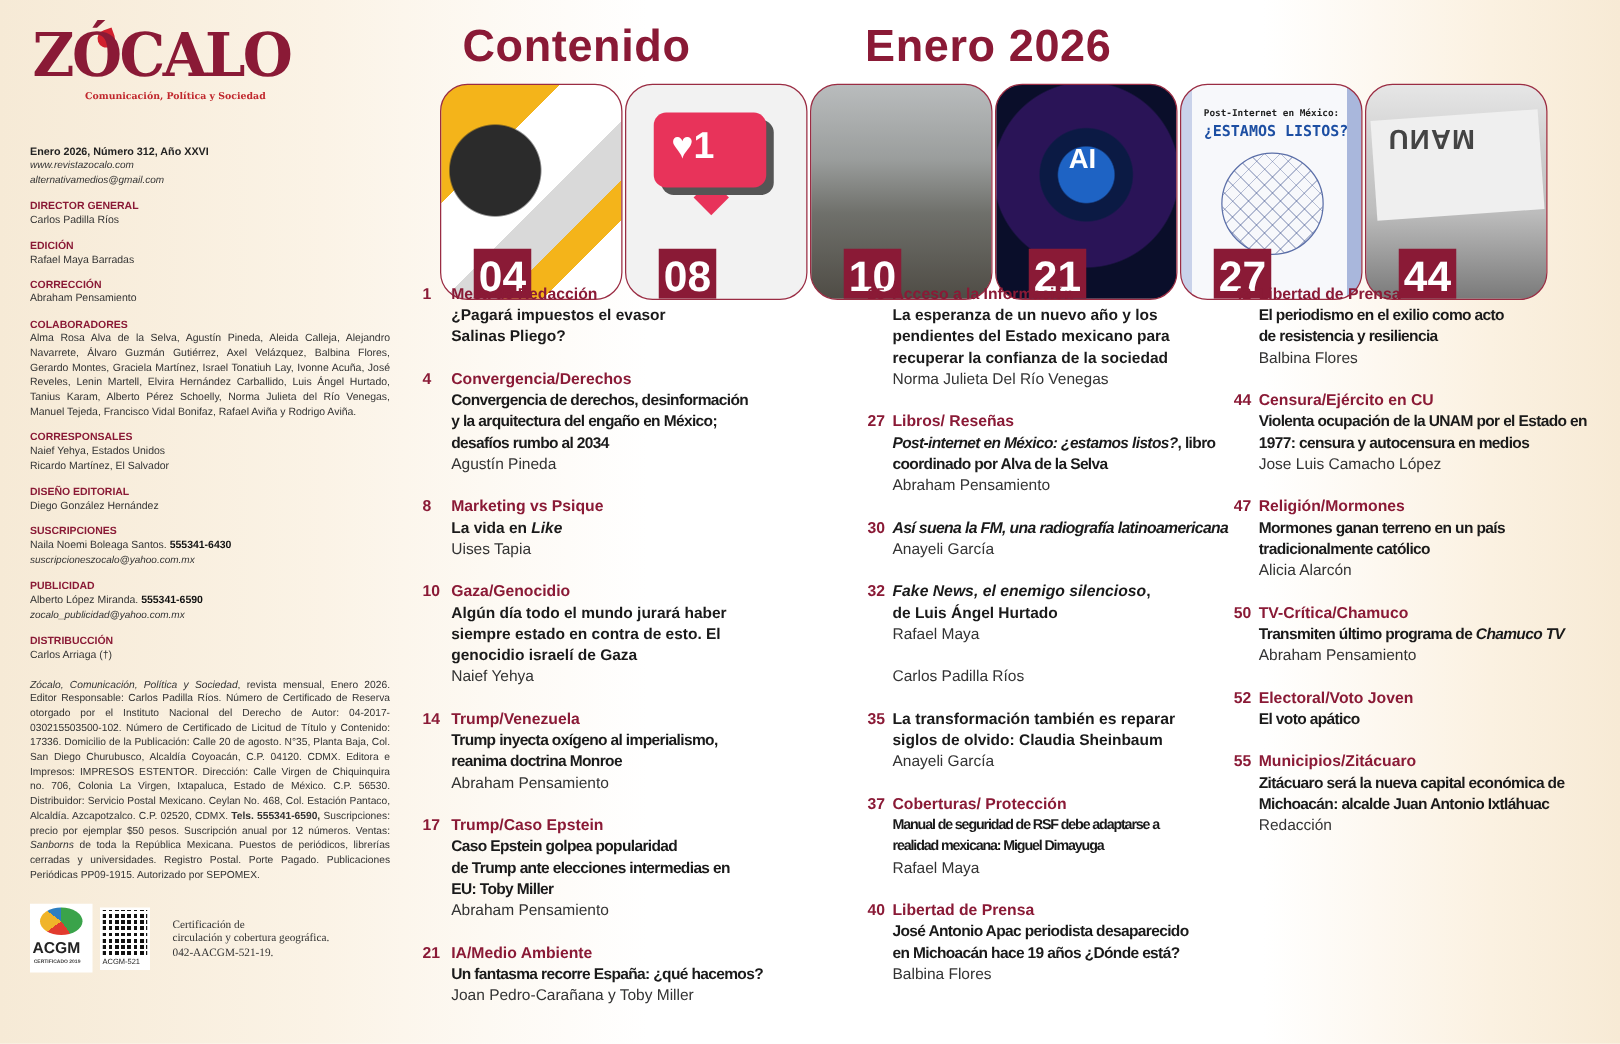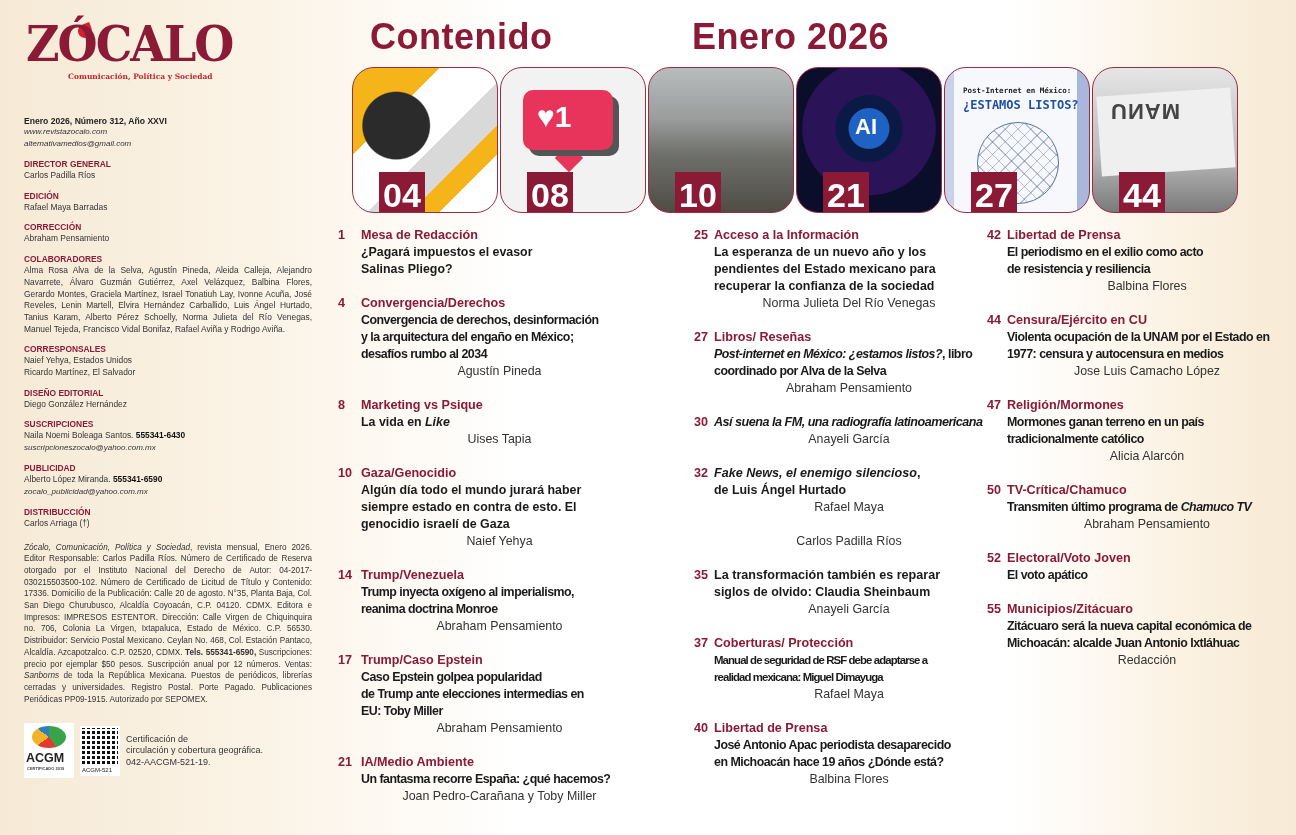--- a/index.html
+++ b/index.html
@@ -49,30 +49,30 @@
   .qr { width: 40px; height: 50px; background: #fff; position: relative; }
   .qr .code {
     position: absolute; left: 2px; top: 2px; width: 36px; height: 36px;
     background:
       repeating-linear-gradient(90deg, #111 0 3px, #fff 3px 5px),
       #111;
     -webkit-mask: repeating-linear-gradient(0deg, #000 0 3px, transparent 3px 5px);
     mask: repeating-linear-gradient(0deg, #000 0 3px, transparent 3px 5px);
   }
   .qr .lbl { position: absolute; left: 2px; top: 41px; font-size: 6px; color: #222; }
-  .cert-t { font-size: 9px; line-height: 11.5px; color: #333; margin-left: 0; }
+  .cert-t { font-size: 9px; line-height: 11.5px; color: #333; margin-left: 12px; font-family: Liberation Serif, serif; }
 
   
   .h-title {
     position: absolute; top: 16px; font-size: 36px; font-weight: bold; color: #8a1a36;
     font-family: "Liberation Sans", sans-serif; letter-spacing: 0.5px;
   }
   .thumbs { position: absolute; left: 352px; top: 67px; display: flex; gap: 2px; }
   .thumb {
-    position: relative; width: 146px; height: 146px; border-radius: 22px;
+    position: relative; width: 146px; height: 173px; border-radius: 22px;
     border: 1.5px solid #9a2c43; overflow: hidden;
   }
   .thumb .num {
     position: absolute; left: 26px; bottom: 0; background: #8a1a36; color: #fff;
     font-weight: bold; font-size: 34px; line-height: 34px; padding: 6px 4px 0 4px; height: 40px;
   }
   .t1 { background: radial-gradient(circle at 30% 40%, #2b2b2b 0 25%, transparent 26%),
         linear-gradient(135deg, #f4b41a 0 30%, #ffffff 30% 55%, #d9d9d9 55% 70%, #f4b41a 70% 80%, #fff 80%); }
   .t2 { background: #f2f2f2; }
   .t2 .bubble { position: absolute; left: 22px; top: 22px; width: 90px; height: 60px; background: #e8335a; border-radius: 10px; box-shadow: 6px 6px 0 #555; }
@@ -90,21 +90,21 @@
   .t6 .btxt { position: absolute; left: 18px; top: 30px; font-size: 22px; font-weight: bold; color: #444; transform: rotate(180deg) scaleY(-1) rotate(180deg); letter-spacing: 1px; }
 
   
   .col { position: absolute; top: 227px; }
   .entry { margin-bottom: 17px; }
   .e-head { display: flex; font-size: 12.6px; font-weight: bold; line-height: 17px; }
   .e-num { color: #8a1a36; width: 23px; flex: none; }
   .e-sec { color: #8a1a36; }
   .e-body { padding-left: 23px; font-size: 12.4px; line-height: 17px; color: #1a1a1a; }
   .e-body.b { font-weight: bold; color: #1a1a1a; }
-  .e-auth { padding-left: 23px; font-size: 12.4px; line-height: 17px; color: #333; text-align: center; }
+  .e-auth { padding-left: 23px; font-size: 12.4px; line-height: 17px; color: #333; }
   .e-body i, .e-head i { font-style: italic; font-weight: normal; }
   .ttl-inline { color: #1a1a1a; }
   .cond { letter-spacing: -0.5px; }
   .cond2 { letter-spacing: -0.9px; font-size: 11.4px; }
   .col2 .e-num, .col3 .e-num { width: 20px; }
   .col2 .e-body, .col2 .e-auth, .col3 .e-body, .col3 .e-auth { padding-left: 20px; }
 </style>
 </head>
 <body>
 

